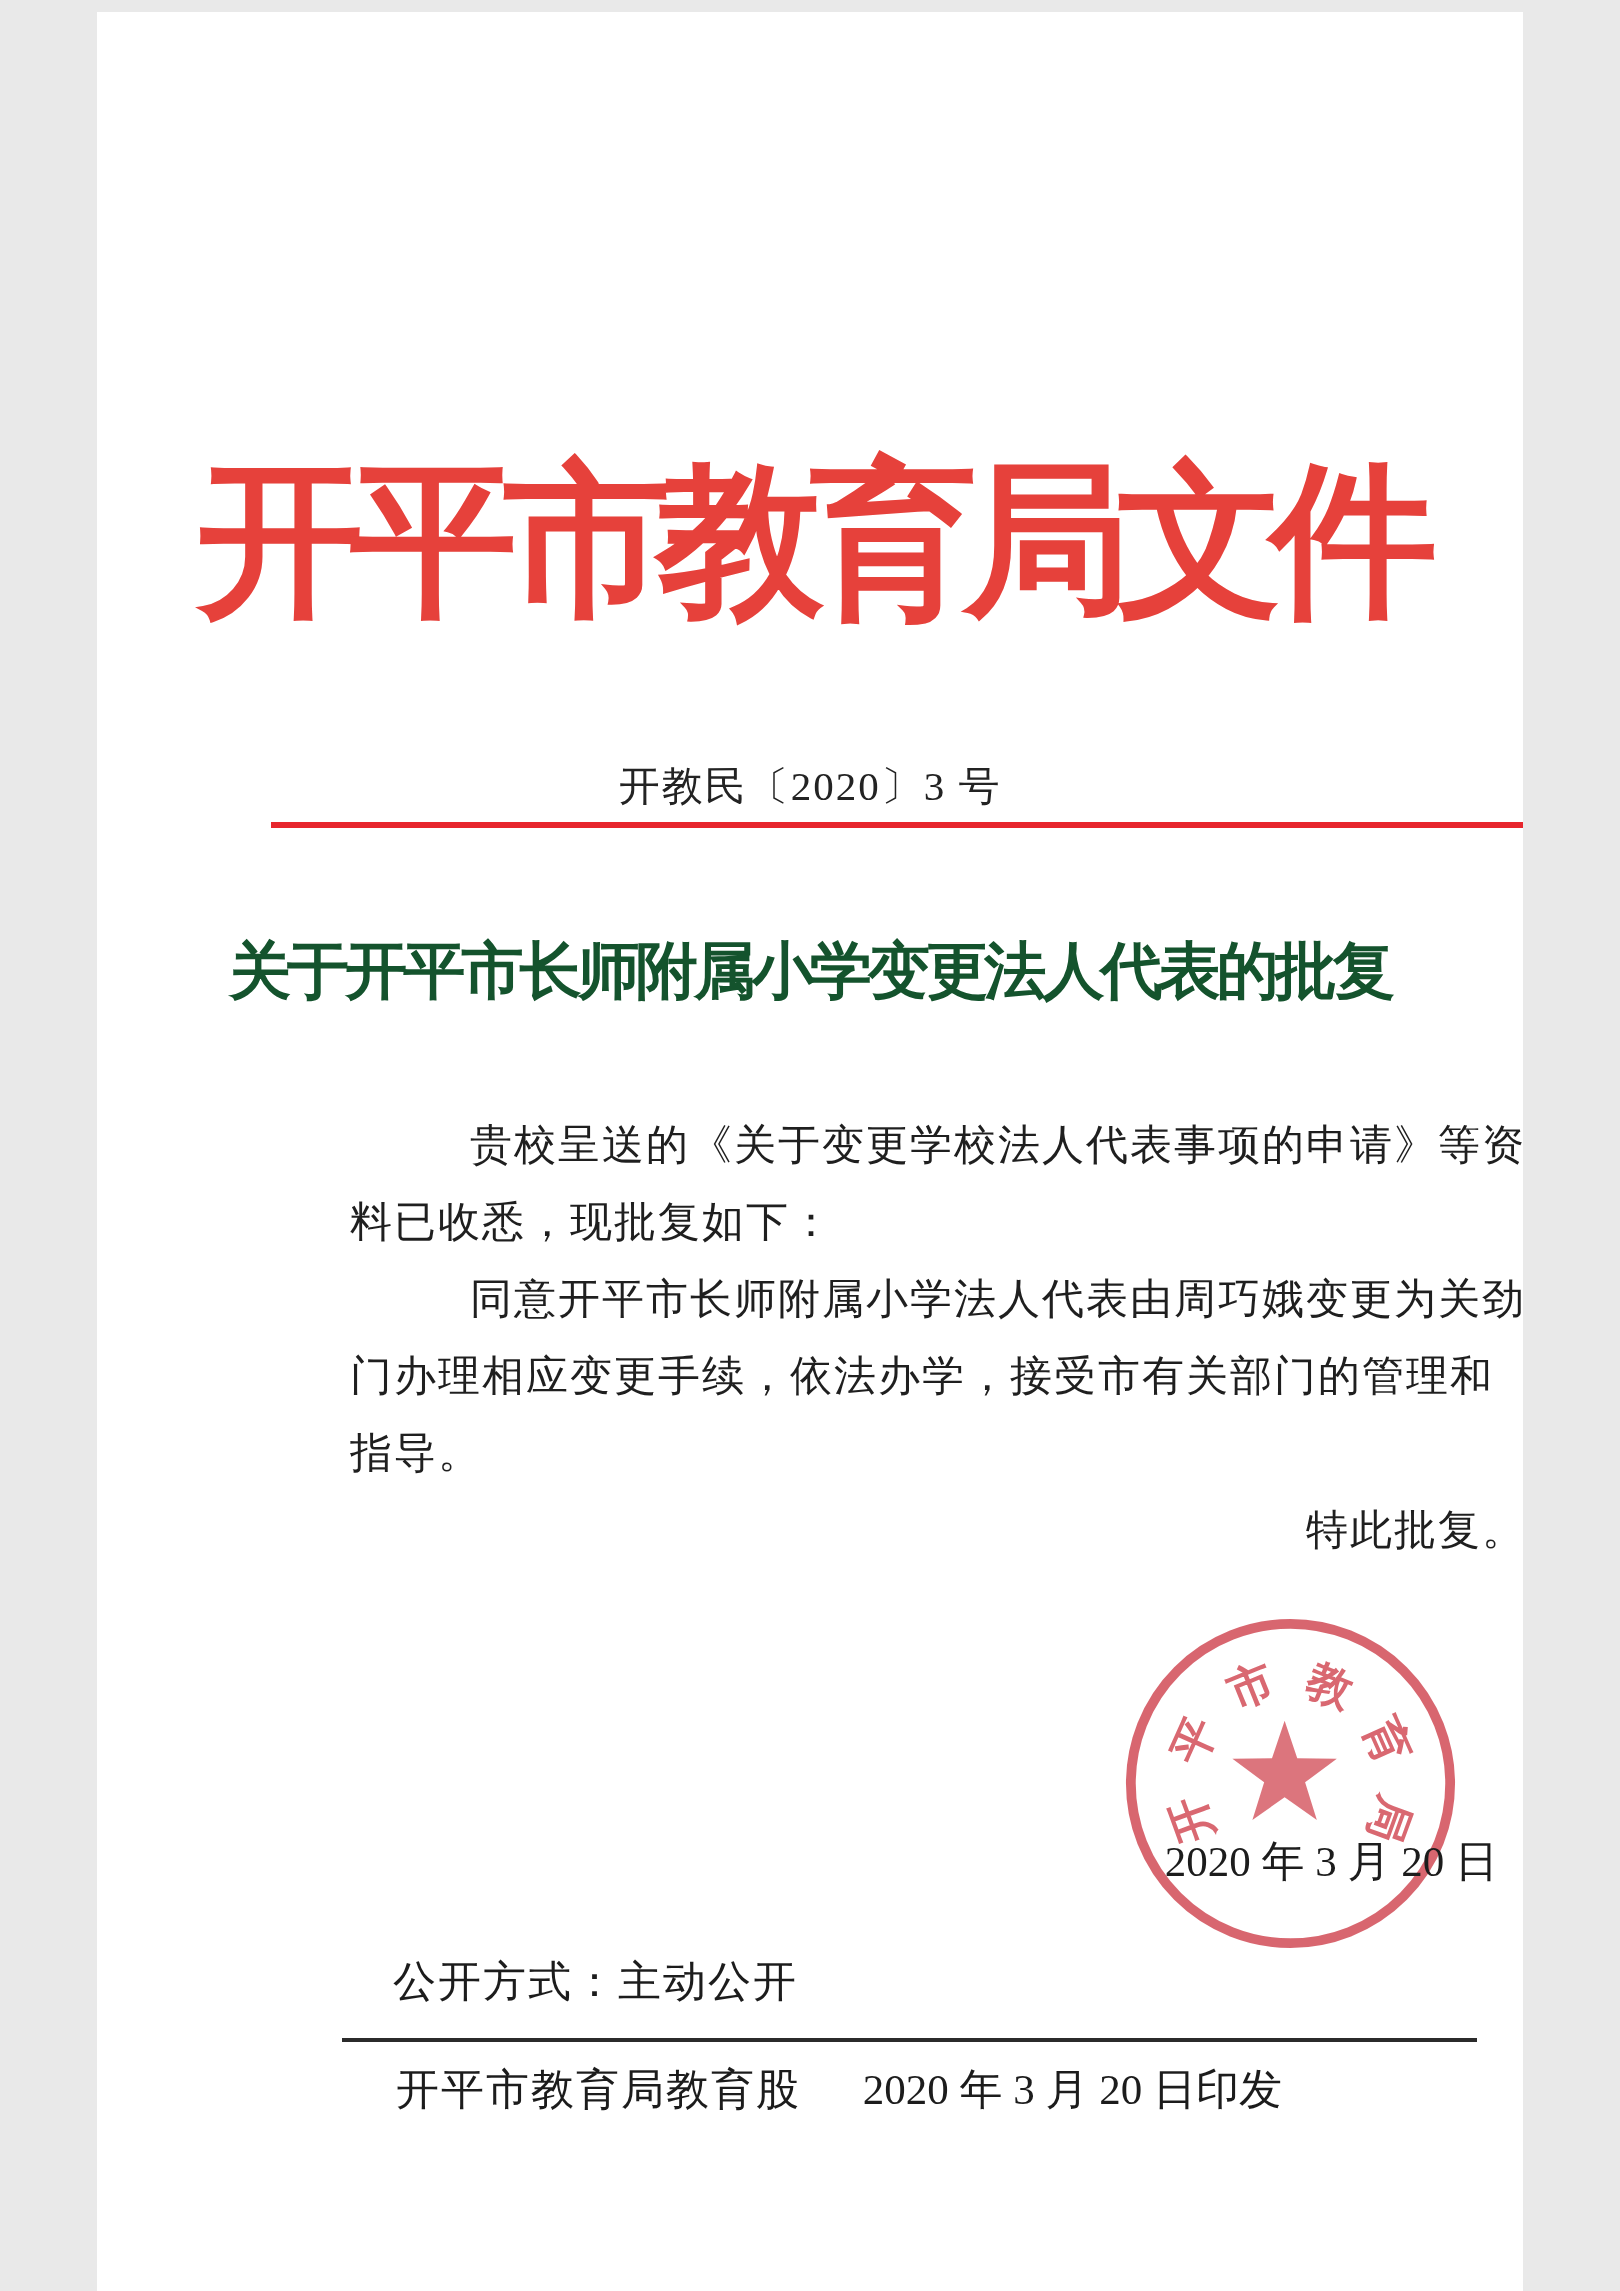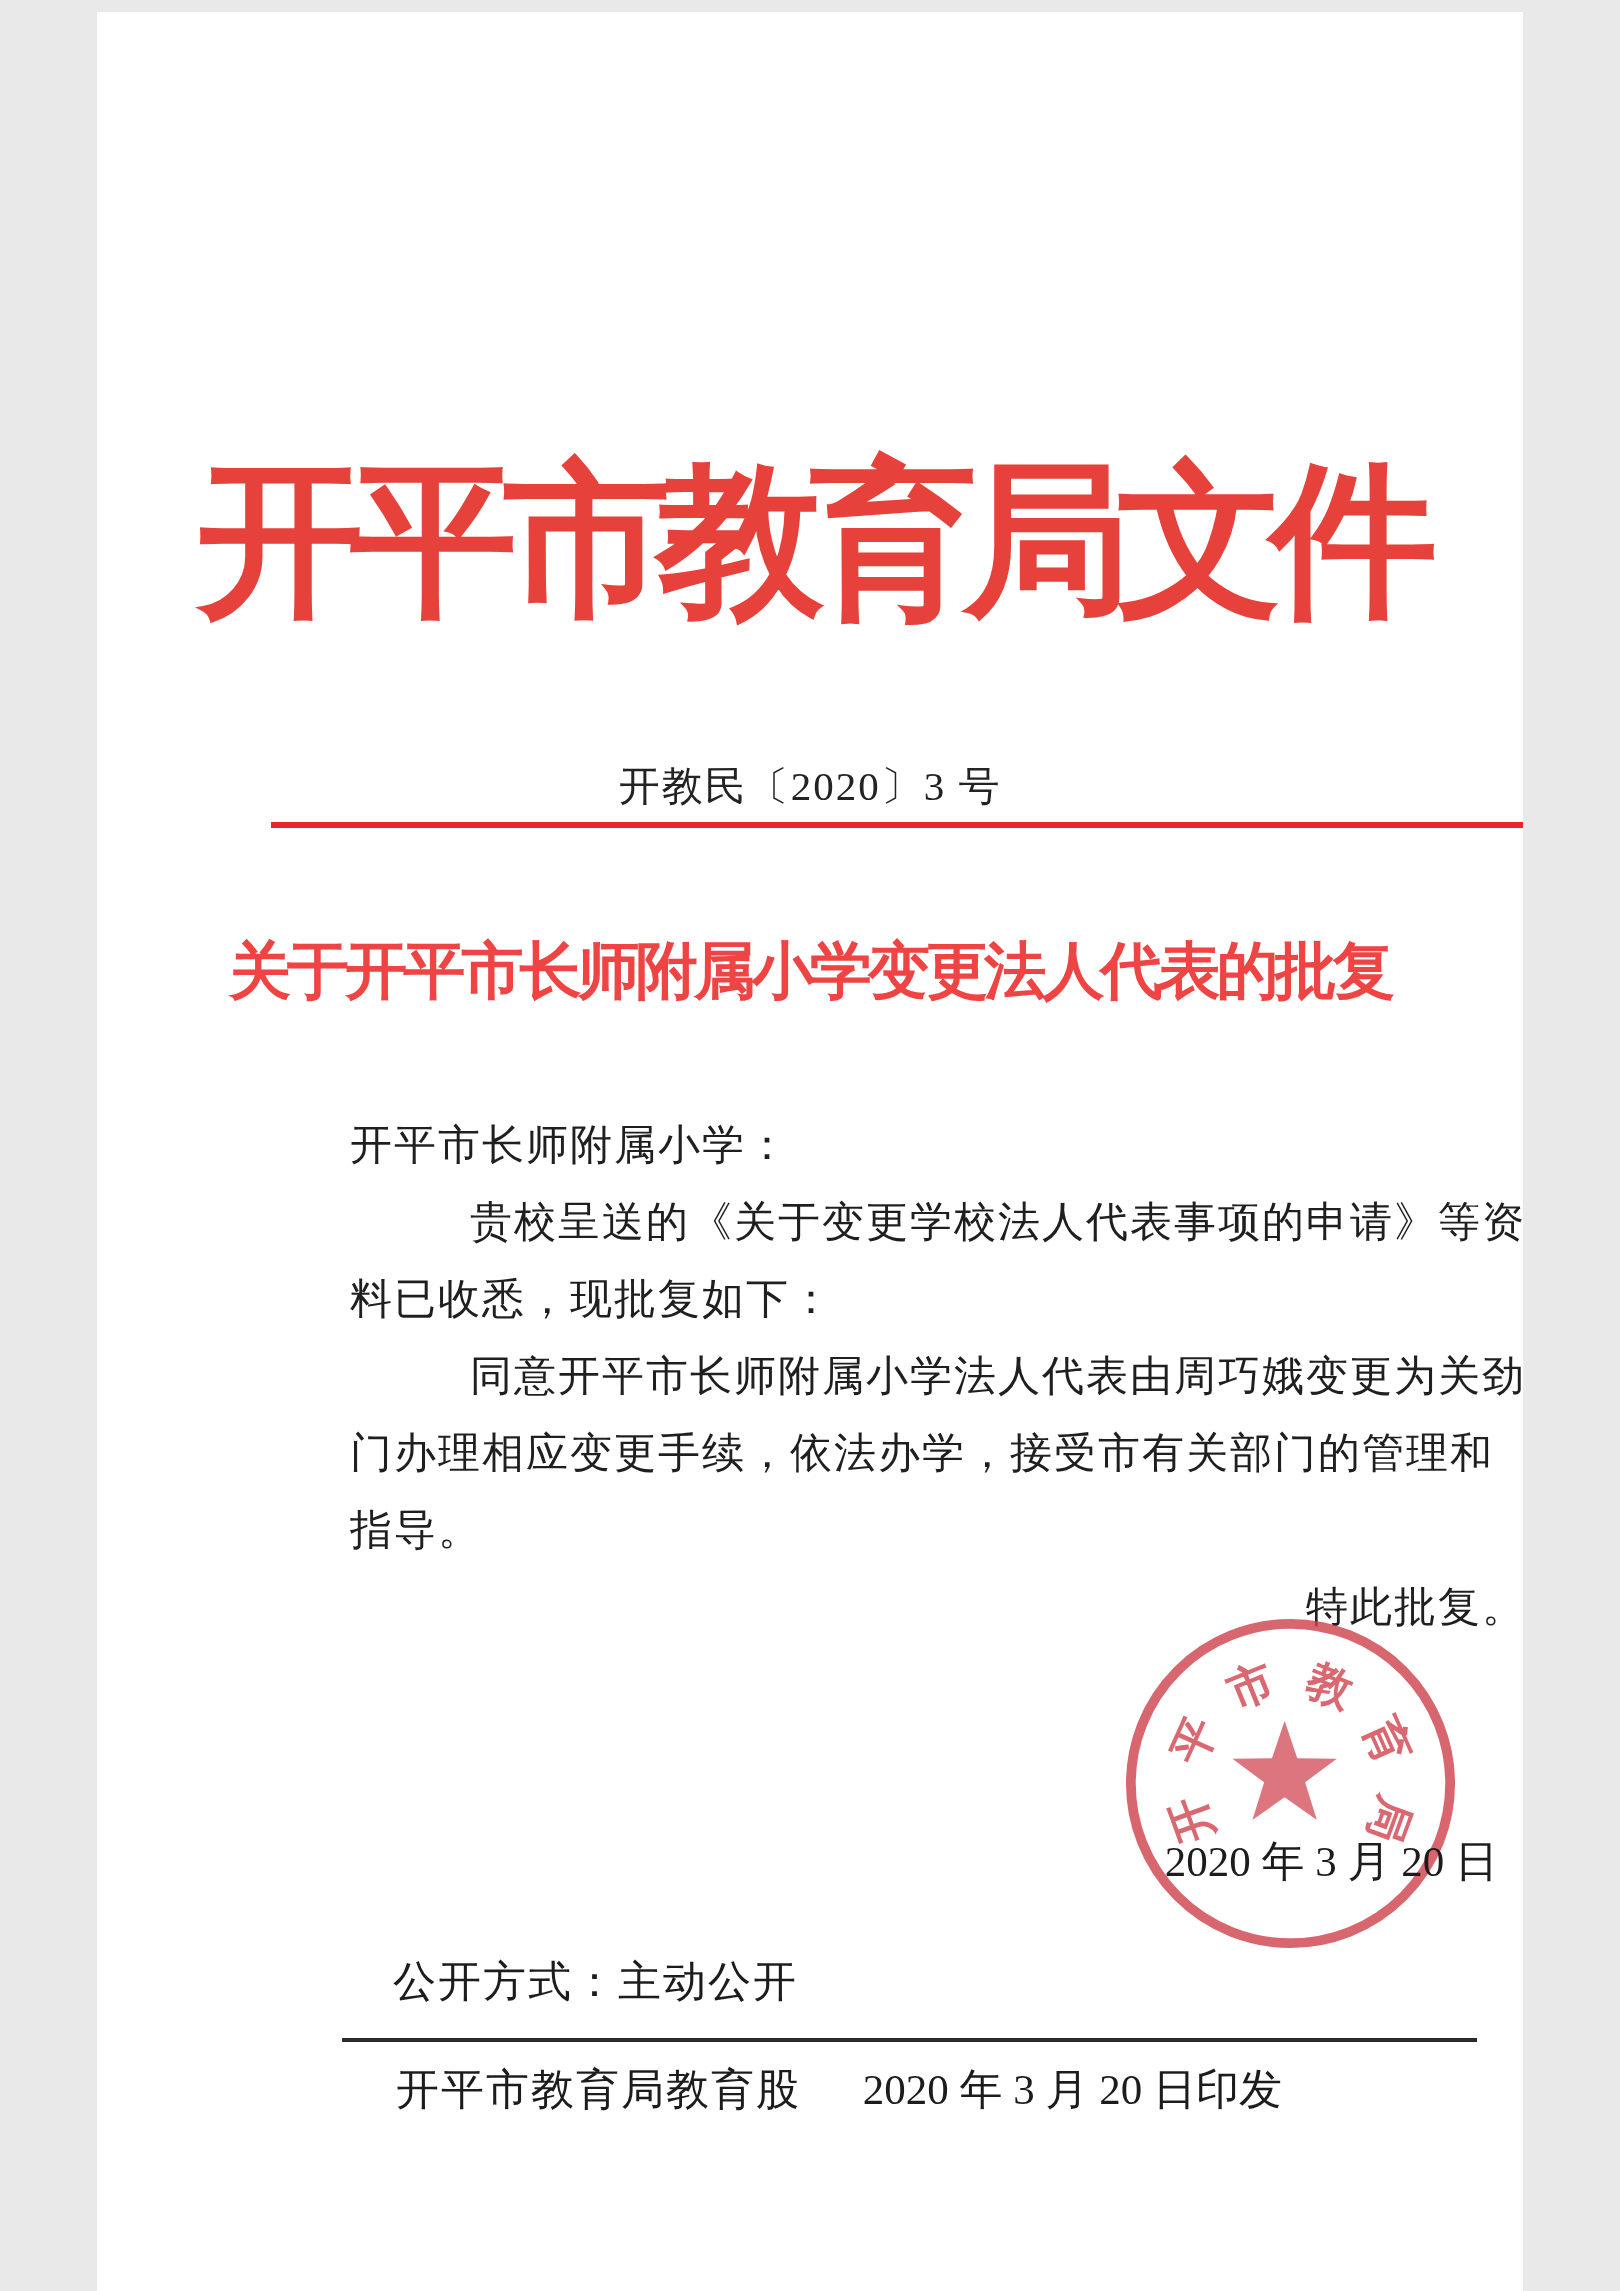--- a/index.html
+++ b/index.html
@@ -38,21 +38,21 @@
     width:1260px; height:5.9px;
     background:#e7262d;
   }
 
   
   .doc-title {
     position:absolute; top:917px; left:0; width:100%;
     text-align:center;
     font-size:62px; font-weight:700;
     letter-spacing:-3.9px;
-    color:#ef4444;
+    color:#14532d;
     white-space:nowrap;
   }
 
   
   .body-block {
     position:absolute; top:1095px; left:253px; width:1176px;
     font-size:42px; letter-spacing:2px;
     color:#1f1f1f;
   }
   .body-line { height:77px; line-height:77px; white-space:nowrap; }
@@ -116,21 +116,20 @@
 
   <div class="agency-header">开平市教育局文件</div>
 
   <div class="doc-number">开教民〔2020〕3 号</div>
 
   <div class="red-rule"></div>
 
   <div class="doc-title">关于开平市长师附属小学变更法人代表的批复</div>
 
   <div class="body-block">
-    <div class="body-line">开平市长师附属小学：</div>
     <div class="body-line indent">贵校呈送的《关于变更学校法人代表事项的申请》等资</div>
     <div class="body-line">料已收悉，现批复如下：</div>
     <div class="body-line indent">同意开平市长师附属小学法人代表由周巧娥变更为关劲</div>
     <div class="body-line">门办理相应变更手续，依法办学，接受市有关部门的管理和</div>
     <div class="body-line">指导。</div>
     <div class="body-line indent">特此批复。</div>
   </div>
 
   <svg class="seal" viewBox="0 0 340 340" xmlns="http://www.w3.org/2000/svg">
     <circle class="ring" cx="170" cy="170" r="163"></circle>

